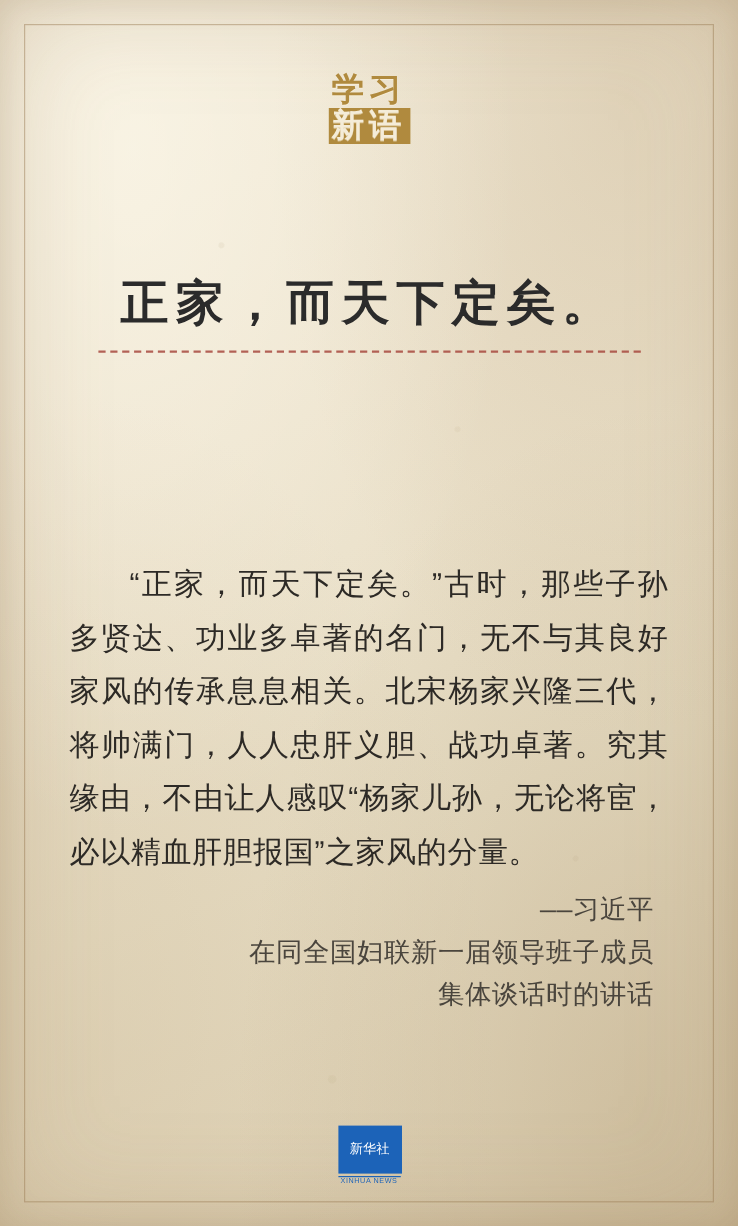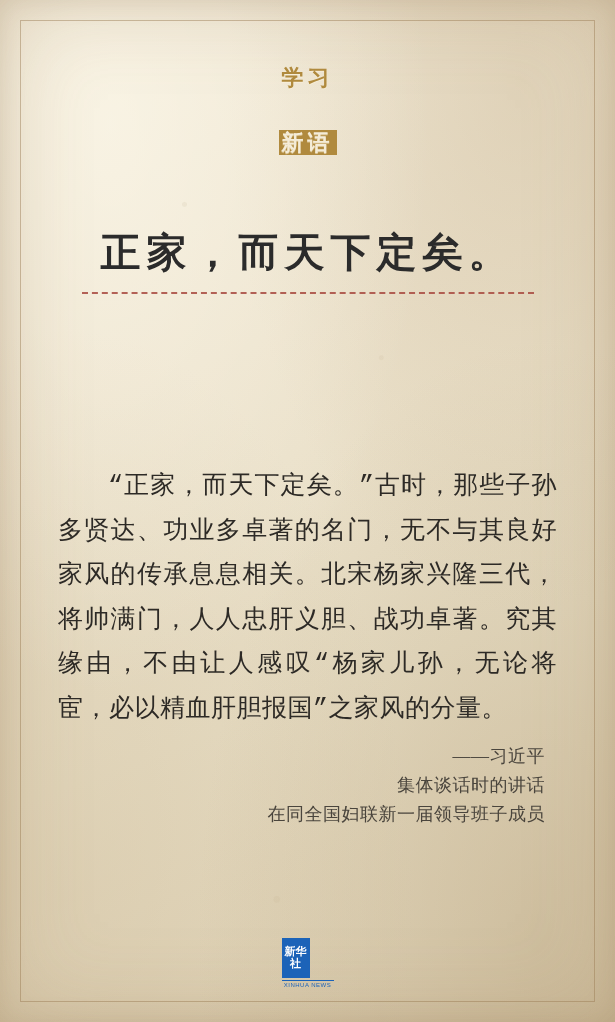--- a/index.html
+++ b/index.html
@@ -74,27 +74,26 @@
     height: 74px;
     position: relative;
     display: flex;
     flex-direction: column;
     align-items: center;
     justify-content: center;
     gap: 2px;
   }
   .logo .seal-line {
     color: #b08a3e;
-    font-size: 22px;
+    font-size: 27px;
     line-height: 1;
     letter-spacing: 4px;
     font-weight: 700;
     font-family: "DejaVu Serif", "Liberation Serif", serif;
     text-shadow: 0 1px 0 rgba(255,248,225,0.5);
-    margin-top: 40px;
   }
   .logo .seal-line.second {
     background: #b08a3e;
     color: #f4ecd8;
     padding: 1px 3px 2px 3px;
   }
 
   
   .headline-wrap {
     position: absolute;
@@ -127,61 +126,60 @@
     left: 58px;
     right: 58px;
   }
   .body-text {
     font-size: 25px;
     line-height: 1.78;
     color: #2d2a26;
     text-align: justify;
     text-justify: inter-ideograph;
     text-indent: 2em;
-    font-family: Liberation Mono, monospace;
+    font-family: Liberation Sans, sans-serif;
     letter-spacing: 0.5px;
   }
 
   
   .attribution {
     position: absolute;
     top: 742px;
     right: 70px;
     text-align: right;
     color: #4a453d;
-    font-size: 18px;
+    font-size: 22px;
     line-height: 1.62;
-    font-family: Liberation Serif, serif;
+    font-family: Liberation Mono, monospace;
     letter-spacing: 0.5px;
   }
 
   
   .footer {
     position: absolute;
     bottom: 34px;
     left: 50%;
     transform: translateX(-50%);
     width: 52px;
     text-align: center;
   }
   .xinhua-mark {
-    width: 28px;
+    width: 53px;
     height: 40px;
     background: #1c63b8;
     color: #ffffff;
     display: flex;
     align-items: center;
     justify-content: center;
     font-size: 11px;
     line-height: 1.05;
     letter-spacing: 0px;
     font-family: "DejaVu Serif", "Liberation Serif", serif;
     box-sizing: border-box;
     padding: 2px;
-    font-weight: bold;
   }
   .xinhua-en {
     margin-top: 2px;
     font-size: 6px;
     color: #1c63b8;
     letter-spacing: 0.5px;
     font-family: "Liberation Sans", sans-serif;
     text-align: center;
     border-top: 1px solid #1c63b8;
     padding-top: 1px;
@@ -206,21 +204,21 @@
     <div class="headline">正家，而天下定矣。</div>
     <div class="rule"></div>
   </div>
 
   <div class="body-wrap">
     <p class="body-text">“正家，而天下定矣。”古时，那些子孙多贤达、功业多卓著的名门，无不与其良好家风的传承息息相关。北宋杨家兴隆三代，将帅满门，人人忠肝义胆、战功卓著。究其缘由，不由让人感叹“杨家儿孙，无论将宦，必以精血肝胆报国”之家风的分量。</p>
   </div>
 
   <div class="attribution">
     <div>——习近平</div>
+    <div>在同全国妇联新一届领导班子成员</div>
     <div>集体谈话时的讲话</div>
-    <div>在同全国妇联新一届领导班子成员</div>
   </div>
 
   <div class="footer">
     <div class="xinhua-mark">新华社</div>
     <div class="xinhua-en">XINHUA NEWS</div>
   </div>
 </div>
 
 </body></html>

